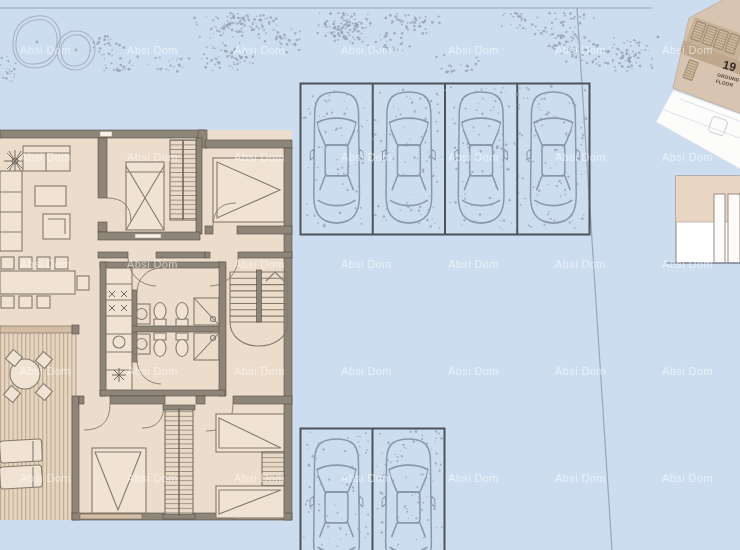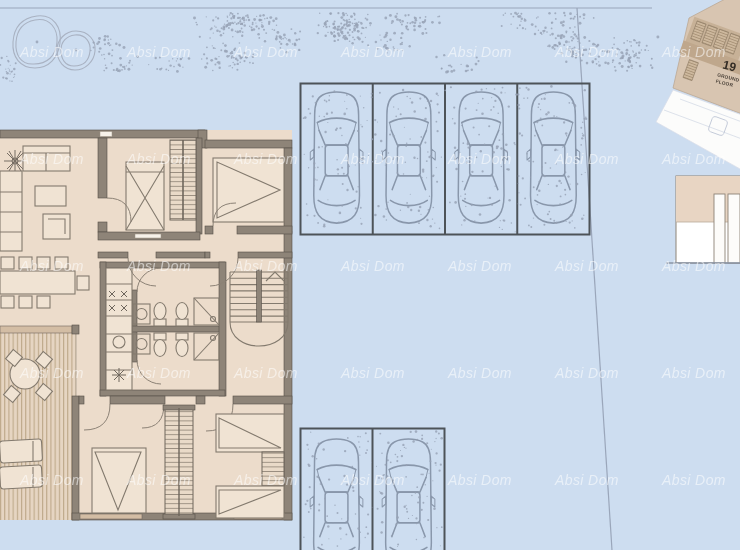--- a/index.html
+++ b/index.html
@@ -14,22 +14,22 @@
   .furn{fill:none;stroke:#837a6e;stroke-width:1.1;}
   .furnf{fill:#f0e3d3;stroke:#837a6e;stroke-width:1.1;}
   .door{fill:none;stroke:#8c8276;stroke-width:1;}
   .thin{stroke:#a5998a;stroke-width:.8;fill:none;}
   .stall{fill:none;stroke:var(--stall,#4d5358);stroke-width:2;}
   .tree{fill:none;stroke:var(--tree,#a9b2c2);stroke-width:1.1;}
   .bline{fill:none;stroke:var(--bound,#9aa6ba);stroke-width:1.2;}
   .dotc{fill:var(--veg,#96a1b4);opacity:.8;}
   text.inum{font-weight:bold;font-size:12px;fill:#332c25;font-family:"Liberation Sans",sans-serif;}
   text.ilab{font-size:4.8px;font-weight:bold;fill:#4a4138;letter-spacing:.2px;font-family:"Liberation Sans",sans-serif;}
-  .wm{position:absolute;color:var(--wm,rgba(255,255,255,.55));font-size:14px;
-    letter-spacing:.4px;white-space:nowrap;pointer-events:none;font-style:italic;}
+  .wm{position:absolute;color:var(--wm,rgba(255,255,255,.55));font-size:11px;
+    letter-spacing:.4px;white-space:nowrap;pointer-events:none;}
 </style>
 </head>
 <body>
 
 <div class="canvas">
 
 <svg width="740" height="550" viewBox="0 0 740 550">
   <defs>
     <pattern id="deckp" width="4.2" height="6" patternUnits="userSpaceOnUse">
       <rect width="4.2" height="6" fill="#e6d5c2"></rect>

